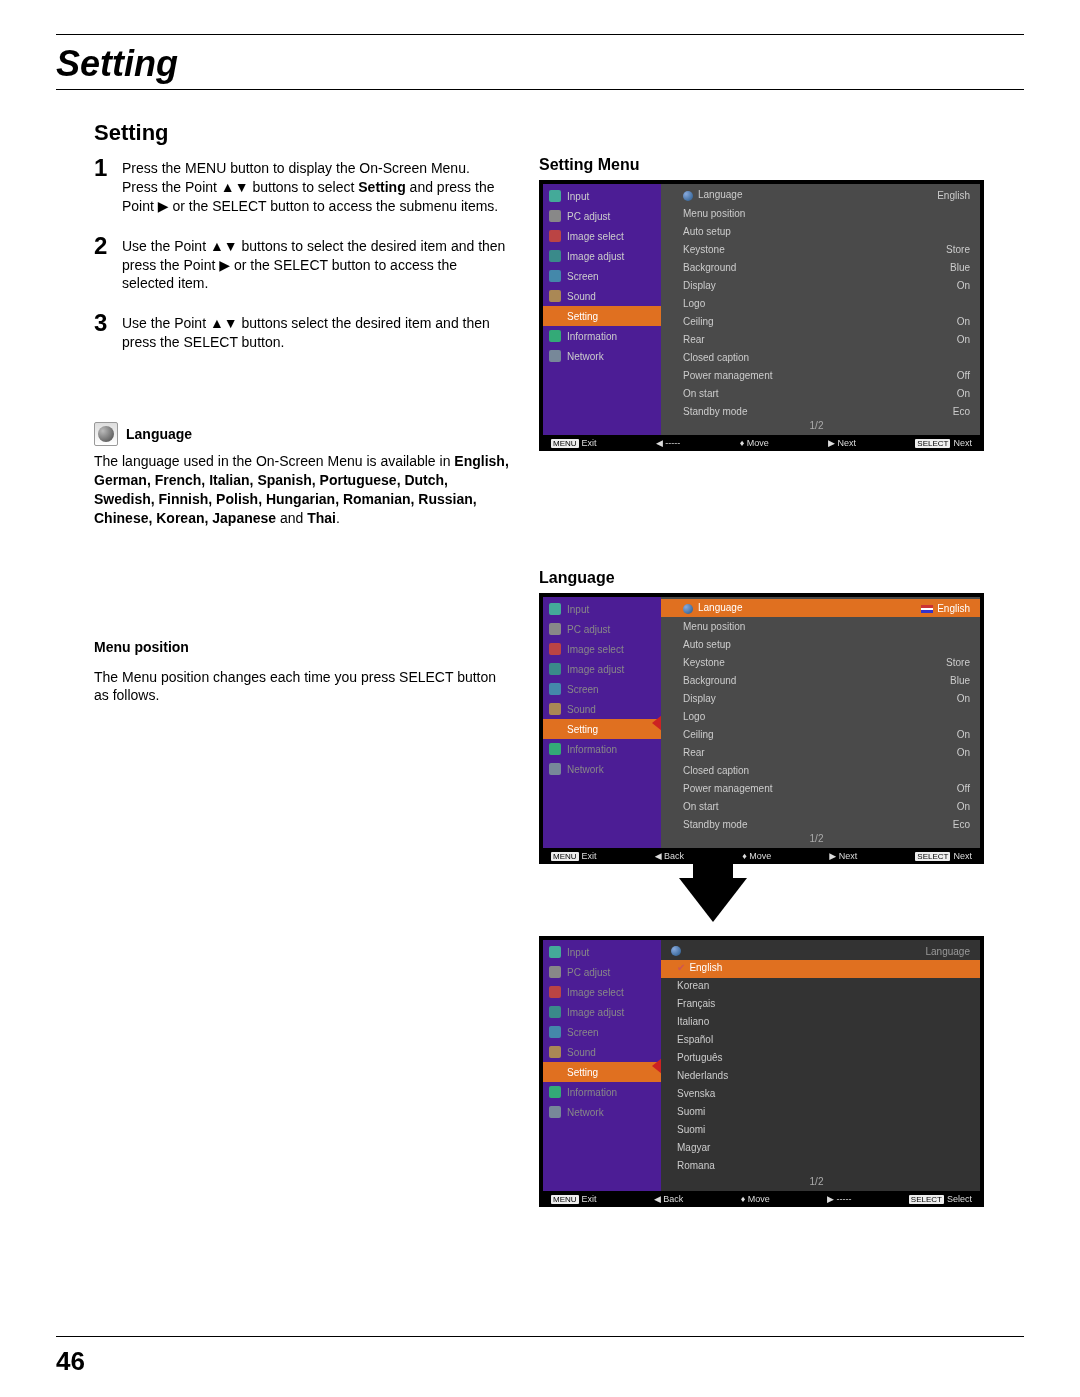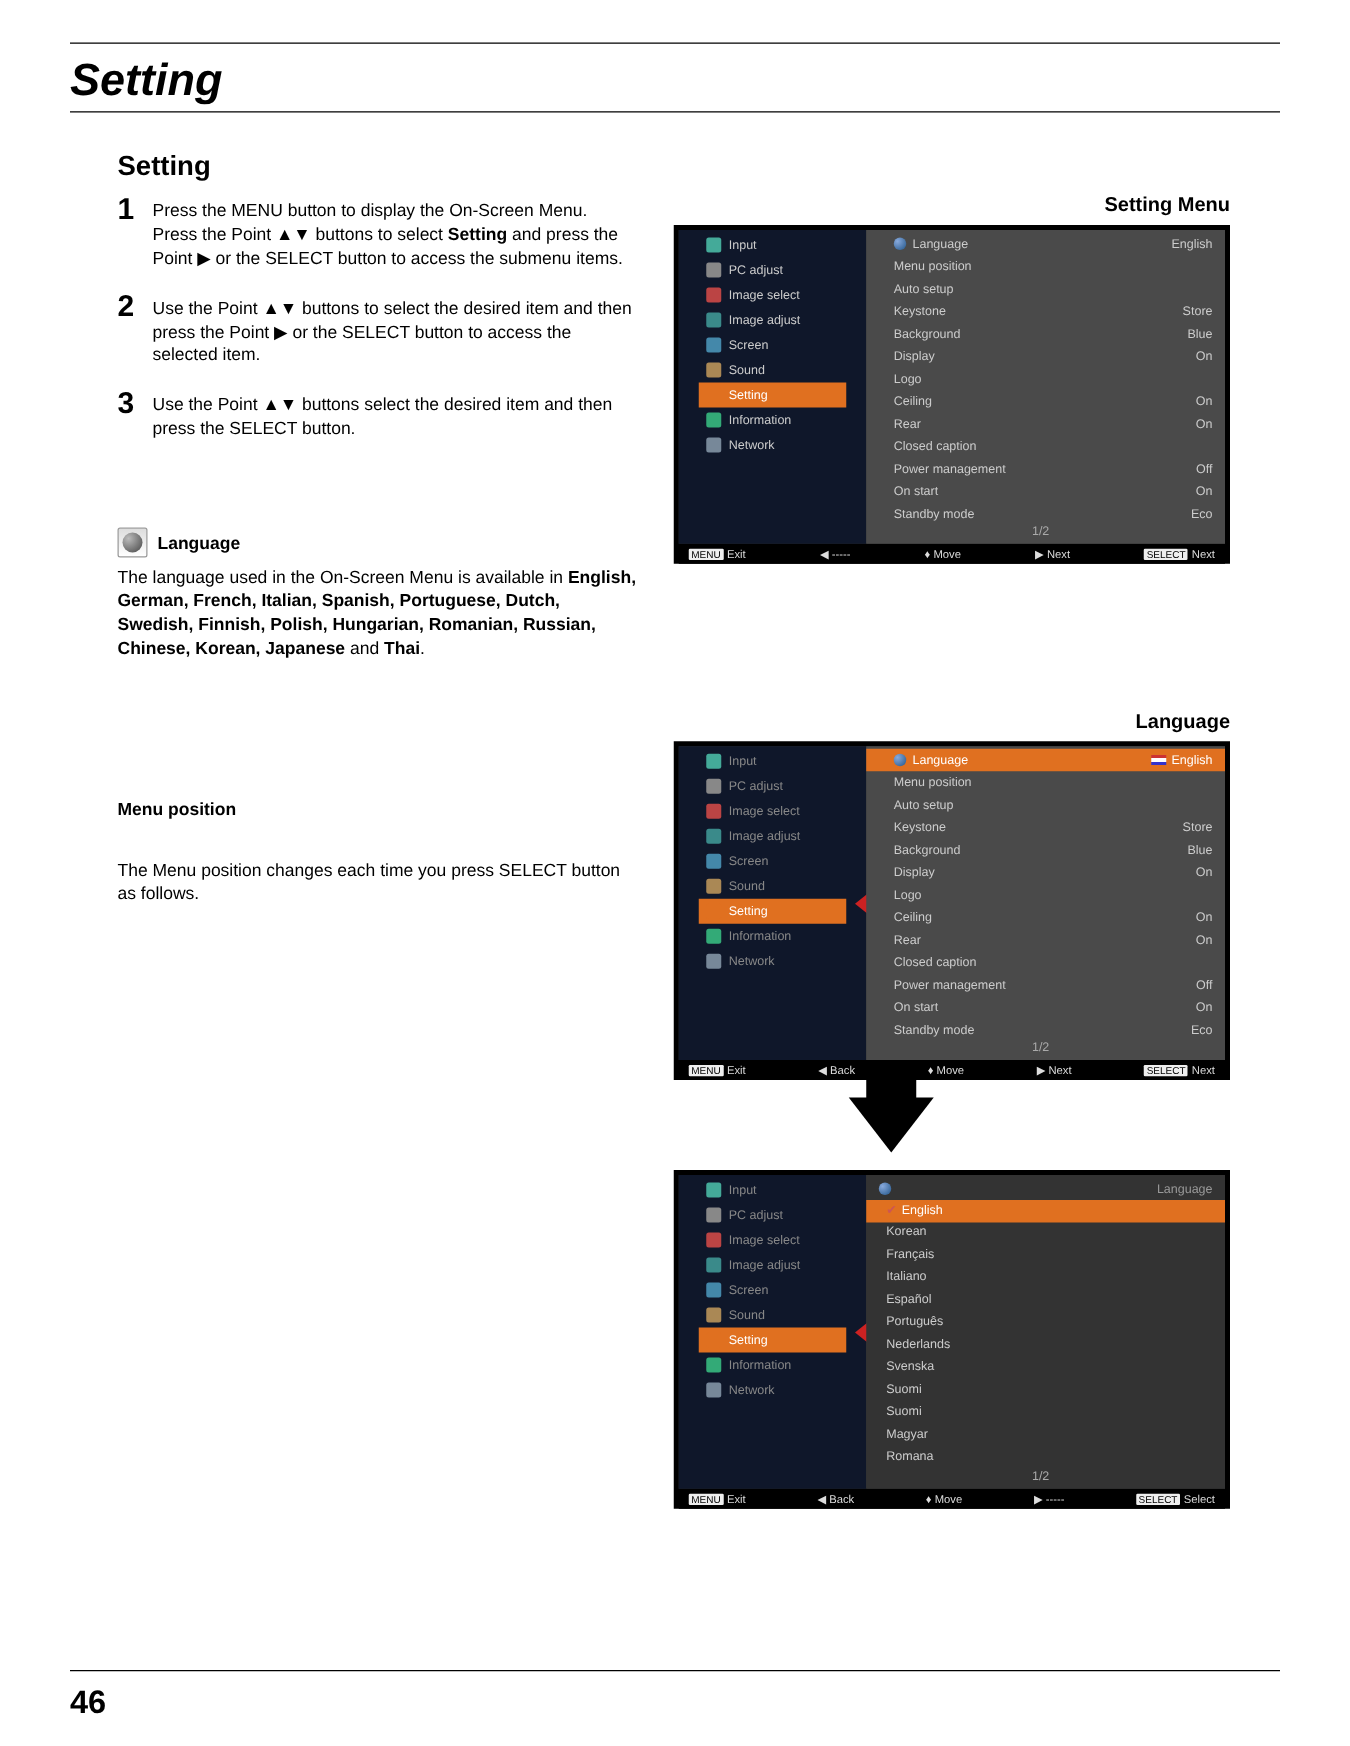--- a/index.html
+++ b/index.html
@@ -90,42 +90,41 @@
   }
   .sub-heading {
     font-weight: bold;
     margin-top: 110px;
     margin-bottom: 3px;
   }
   .right-title {
     font-size: 16px;
     font-weight: bold;
     margin: 0 0 6px 0;
-    text-align: right;
   }
   .right-title.lang {
     margin-top: 118px;
   }
   
   .osd {
     background: #000;
     color: #ddd;
     font-size: 10px;
     width: 100%;
     box-sizing: border-box;
     padding: 4px 4px 0 4px;
   }
   .osd-body {
     display: flex;
     background: #3a3a3a;
   }
   .osd-side {
     width: 118px;
-    background: #0f172a;
-    padding: 2px 16px;
+    background: #4c1d95;
+    padding: 2px 0;
   }
   .osd-side-row {
     display: flex;
     align-items: center;
     gap: 6px;
     padding: 2px 6px;
     color: #ccc;
     height: 16px;
   }
   .osd-side-row.sel {
@@ -277,21 +276,21 @@
         <div class="globe-icon">
             <div class="globe-inner"></div>
           </div>
         <span>Language</span>
       </div>
       <div>
         <span>The language used in the On-Screen Menu is available in </span><b>English, German, French, Italian, Spanish, Portuguese, Dutch, Swedish, Finnish, Polish, Hungarian, Romanian, Russian, Chinese, Korean, Japanese</b><span> and </span><b>Thai</b><span>.</span>
       </div>
 
       <div class="sub-heading">Menu position</div>
-      <div style="margin-top:30px">The Menu position changes each time you press SELECT button as follows.</div>
+      <div style="margin-top:11px">The Menu position changes each time you press SELECT button as follows.</div>
     </div>
 
     <div class="right-col">
       <div class="right-title">Setting Menu</div>
 
       <div class="osd">
         <div class="osd-body">
           <div class="osd-side" id="side1">
               <div class="osd-side-row">
                 <div class="osd-icon ic-green"></div>

